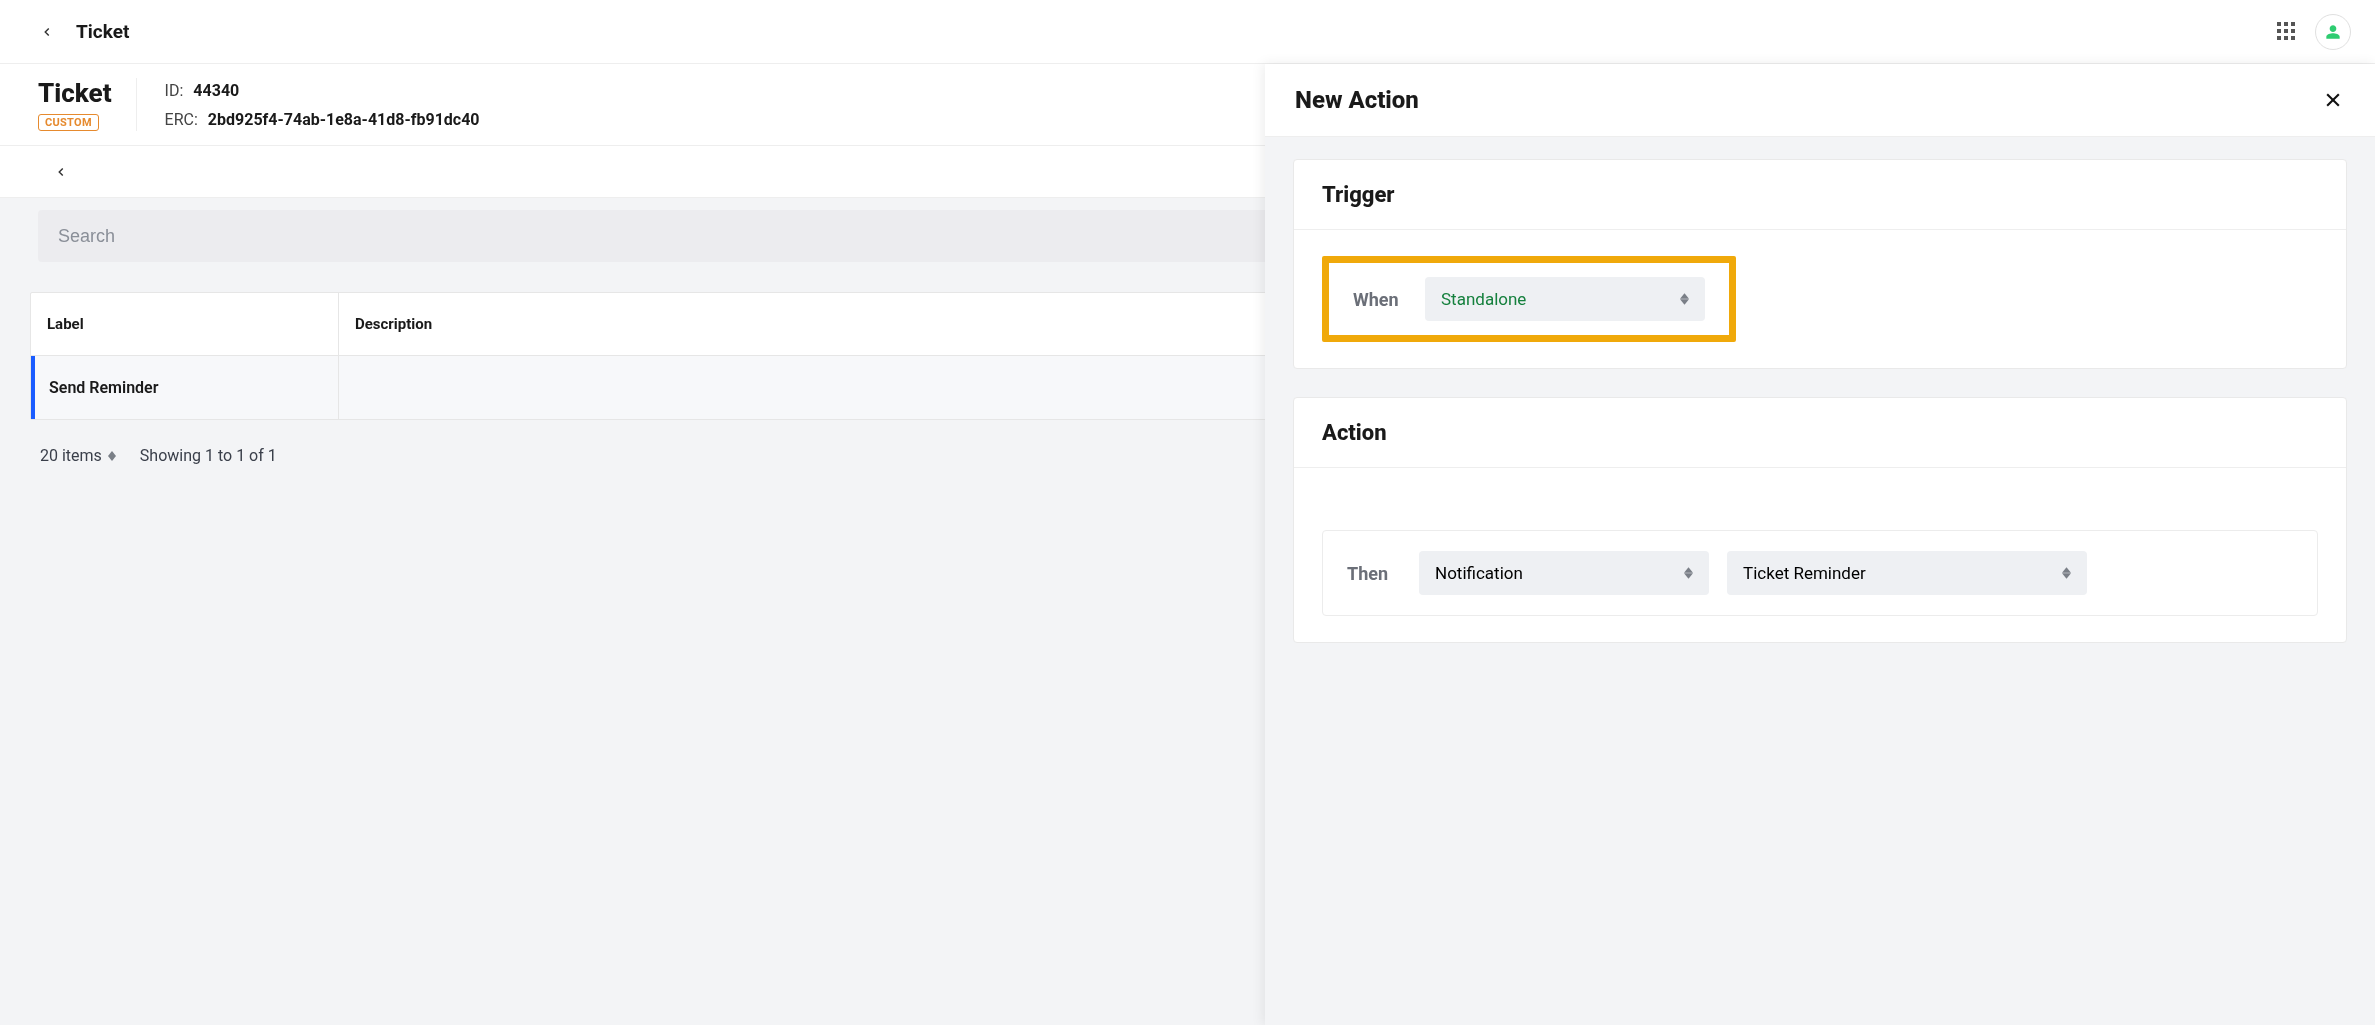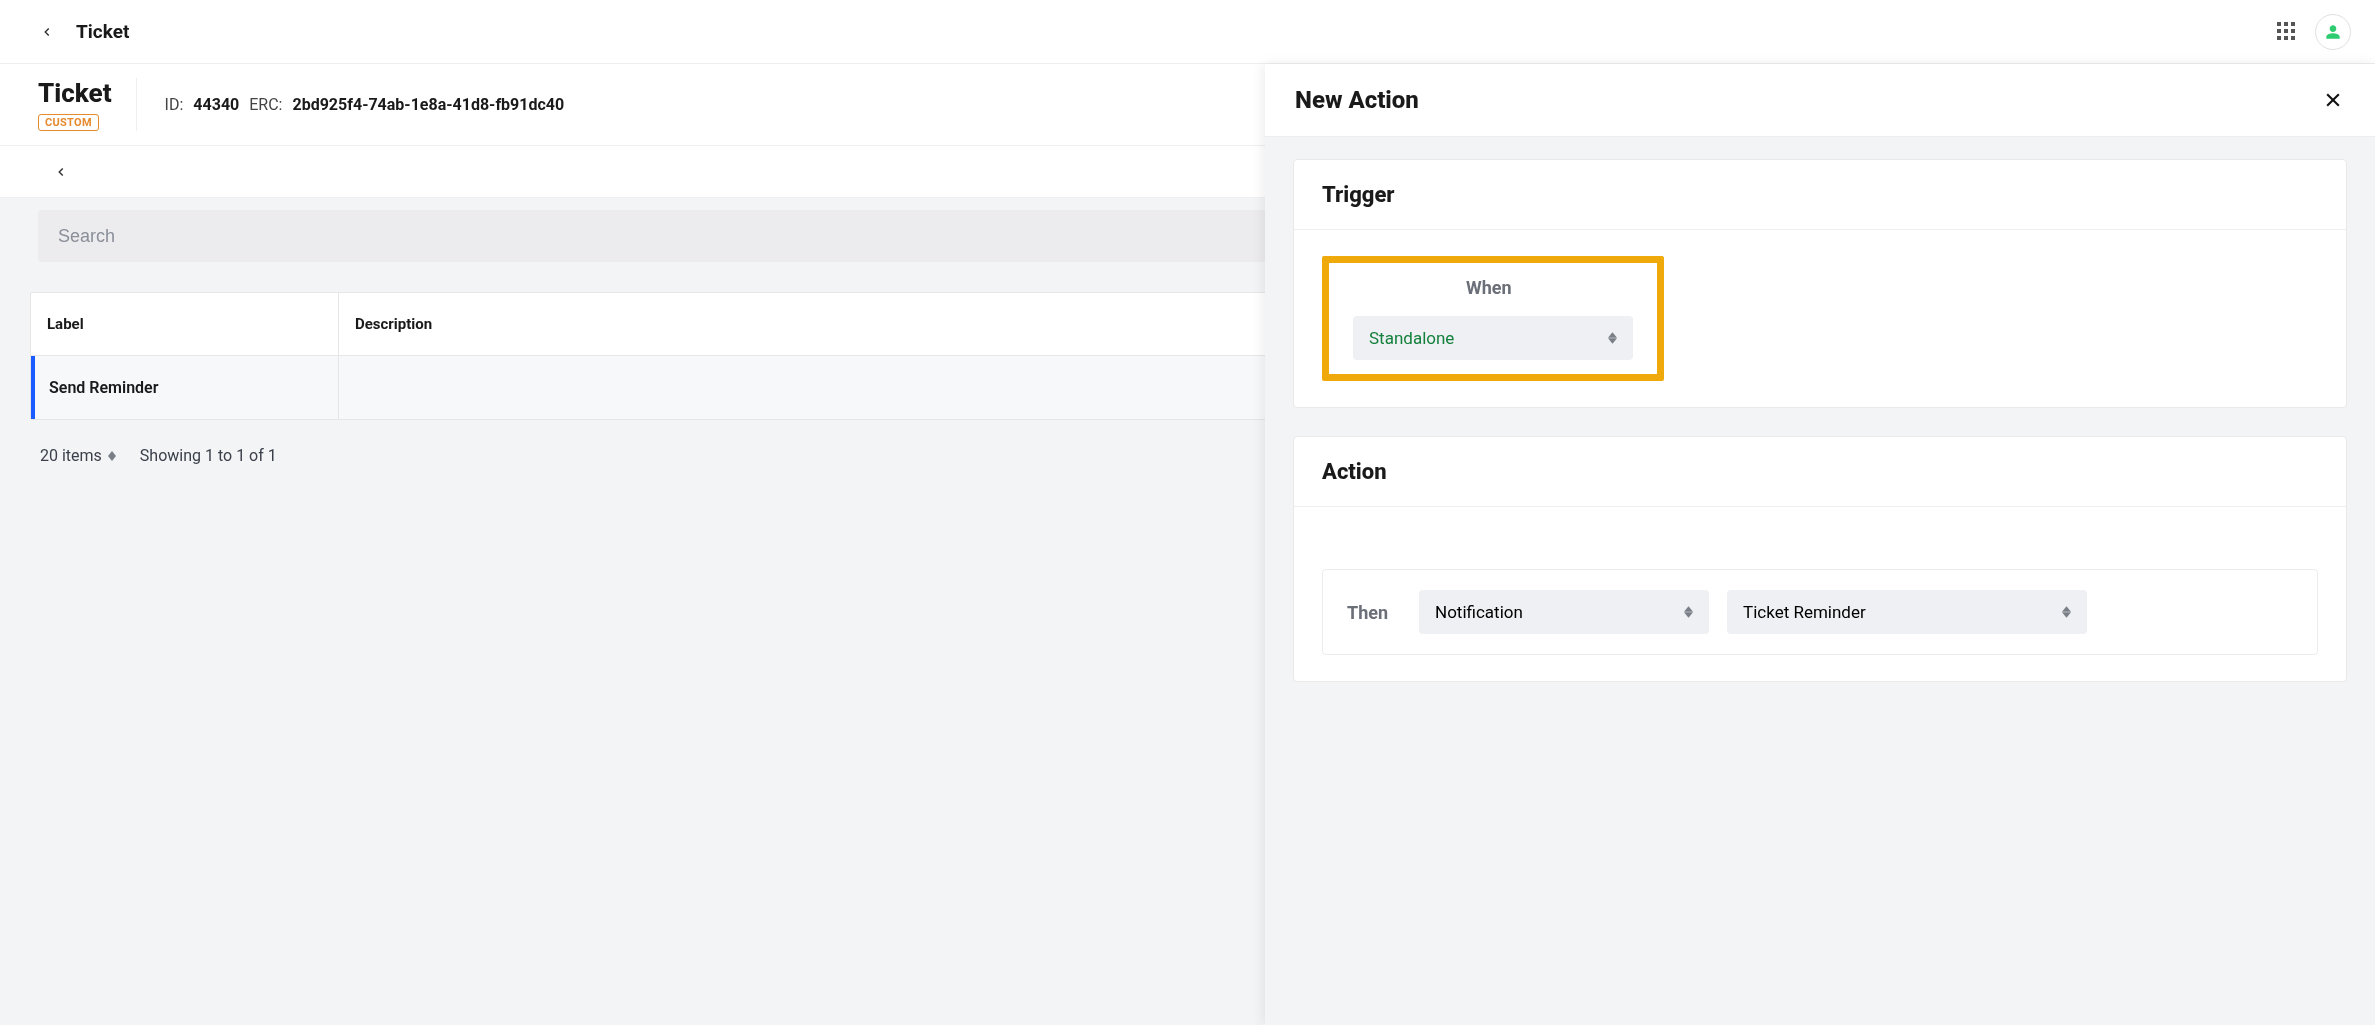--- a/index.html
+++ b/index.html
@@ -83,21 +83,21 @@
     border: 1.5px solid #e68a2e;
     color: #e68a2e;
     font-size: 11px;
     font-weight: 700;
     padding: 1px 6px;
     border-radius: 3px;
     letter-spacing: 0.3px;
   }
   .header-meta {
     display: flex;
-    flex-direction: row;
+    flex-direction: column;
     gap: 10px;
     font-size: 16px;
   }
   .meta-row { display: flex; gap: 10px; }
   .meta-key { color: #444; }
   .meta-val { font-weight: 700; }
 
   
   .body-area {
     position: relative;
@@ -233,21 +233,20 @@
     border-bottom: 1px solid #eee;
   }
   .card-content {
     padding: 26px 28px;
   }
   .field-row {
     display: flex;
     align-items: center;
     gap: 18px;
     padding: 14px 24px;
-    flex-direction: column;
   }
   .highlight-box {
     border: 7px solid #f0a90a;
     border-radius: 2px;
     display: inline-flex;
   }
   .field-label {
     font-size: 18px;
     font-weight: 700;
     color: #6b6f78;

